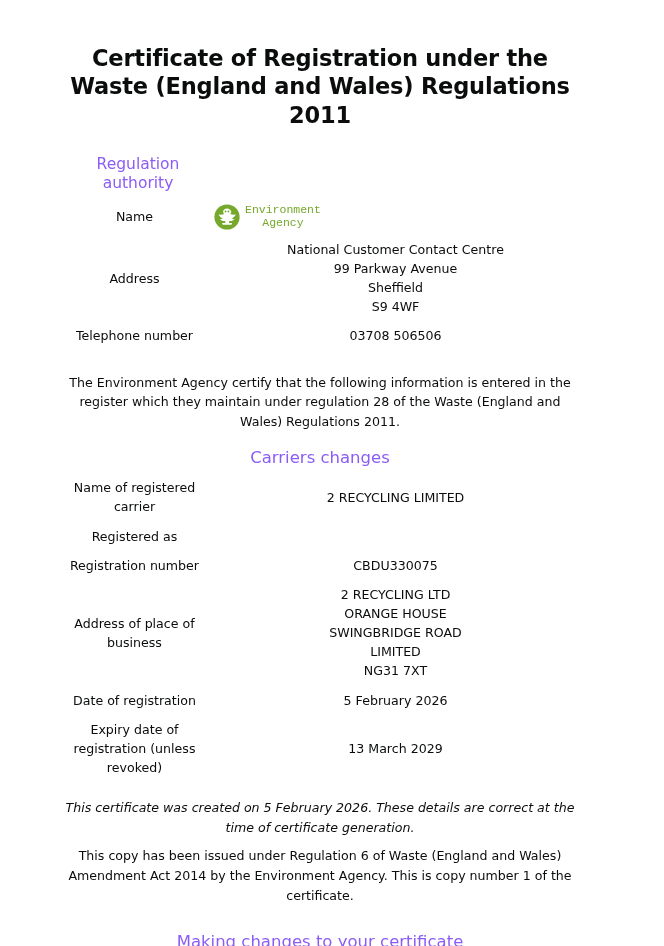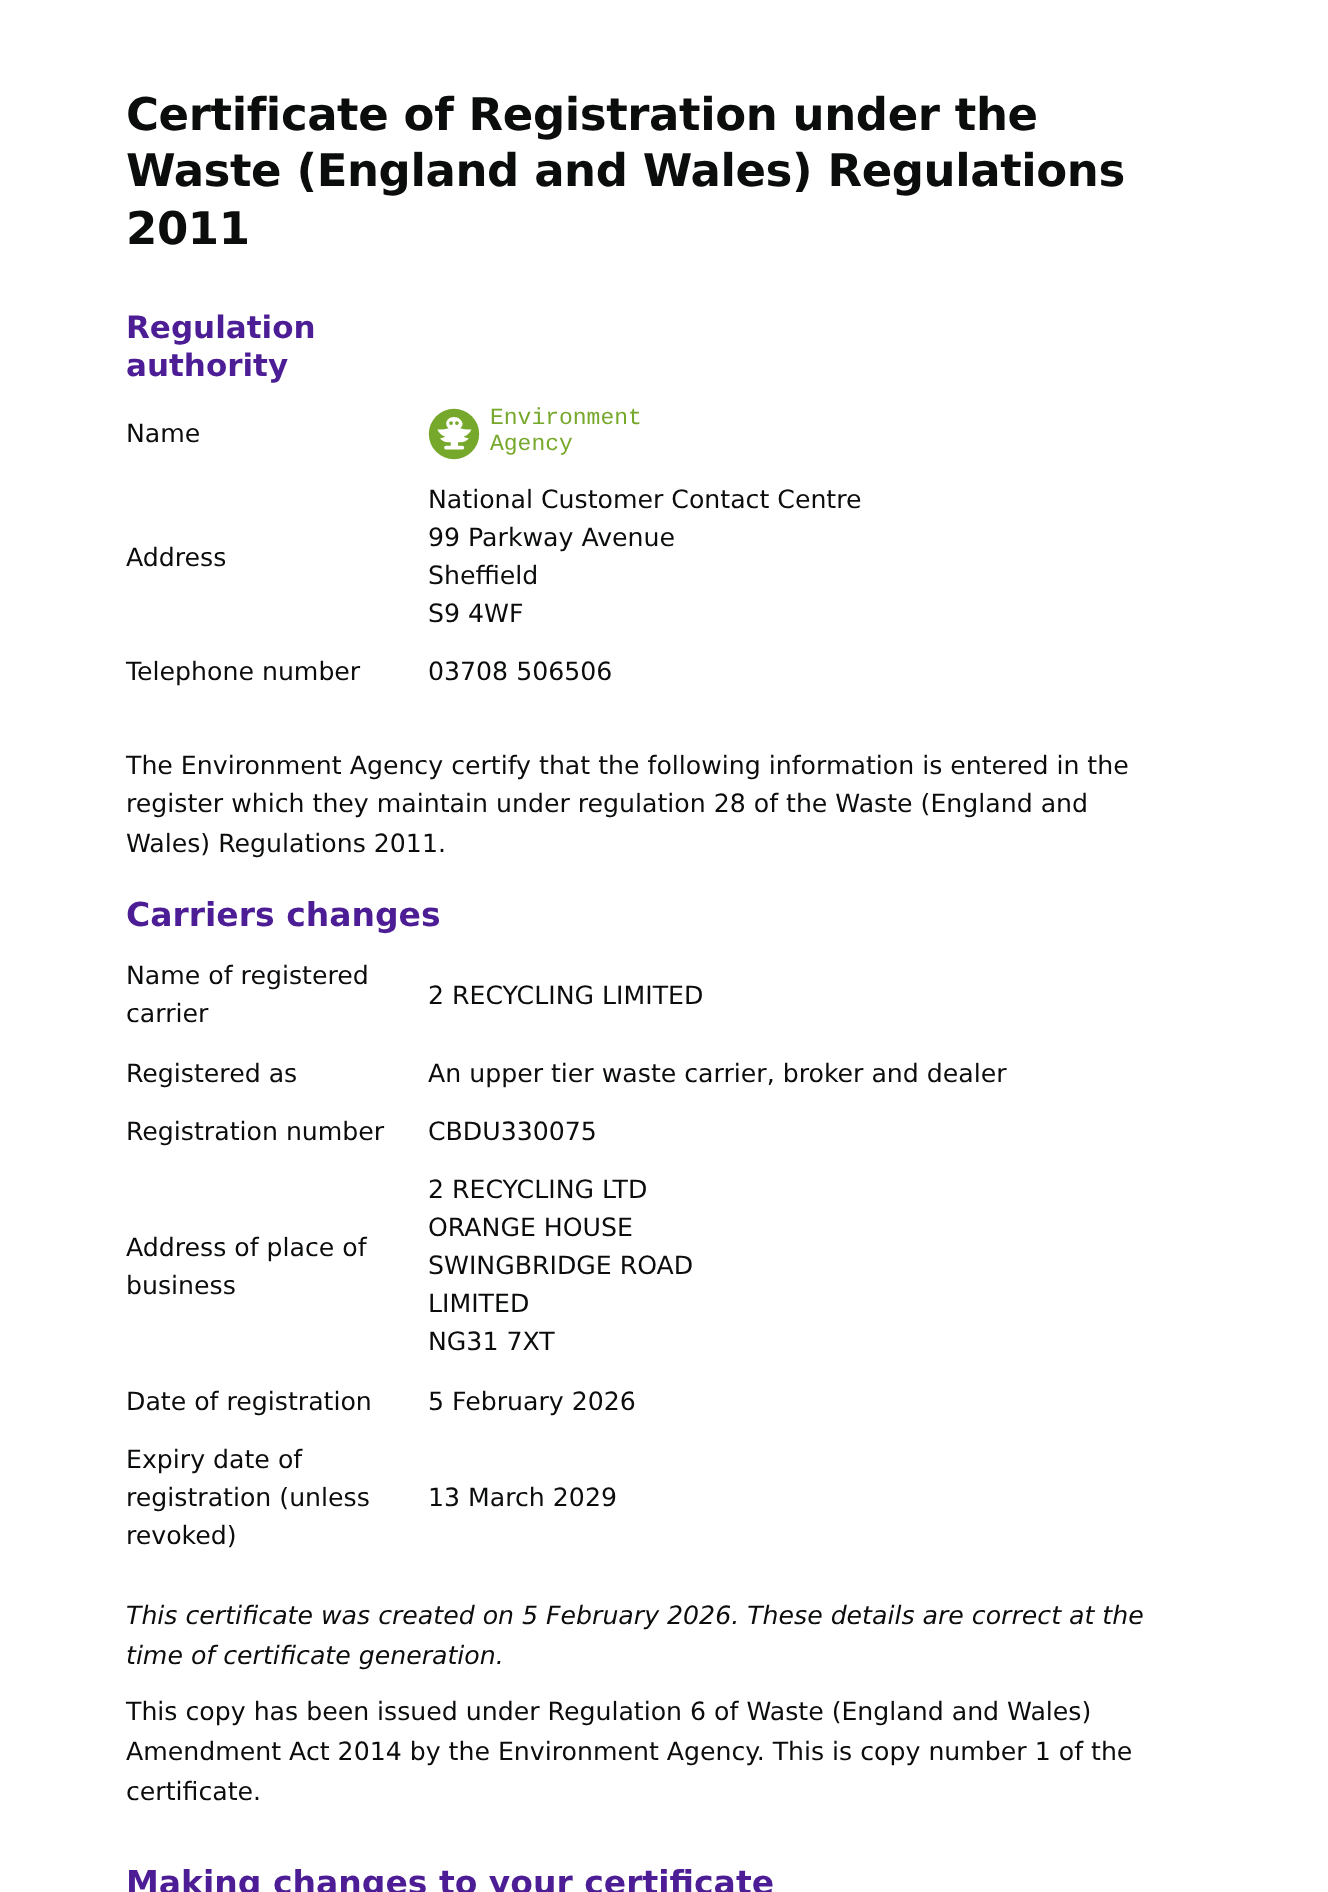--- a/index.html
+++ b/index.html
@@ -15,38 +15,39 @@
     color: #0b0c0c;
     -webkit-font-smoothing: antialiased;
   }
   .page {
     width: 632px;
     height: 946px;
     box-sizing: border-box;
     padding: 44px 55px 0 63px;
     background: #ffffff;
     position: relative;
+    text-align: center;
   }
 
   
   .doc-title {
     font-size: 22.5px;
     font-weight: bold;
     line-height: 1.26;
     letter-spacing: -0.2px;
     margin: 0 0 26px 0;
     color: #0b0c0c;
   }
 
   
   .section-heading {
     font-size: 15.5px;
-    font-weight: bold;
+    font-weight: normal;
     line-height: 1.22;
-    color: #4c1d95;
+    color: #8b5cf6;
     margin: 0 0 6px 0;
     max-width: 150px;
   }
   .section-heading.wide {
     font-size: 16.5px;
     max-width: none;
     margin-bottom: 5px;
   }
 
   
@@ -172,21 +173,20 @@
 
   <div class="rows">
 
     <div class="row">
       <div class="row-label">Name of registered carrier</div>
       <div class="row-value">2 RECYCLING LIMITED</div>
     </div>
 
     <div class="row">
       <div class="row-label">Registered as</div>
-      <div class="row-value">An upper tier waste carrier, broker and dealer</div>
     </div>
 
     <div class="row">
       <div class="row-label">Registration number</div>
       <div class="row-value">CBDU330075</div>
     </div>
 
     <div class="row">
       <div class="row-label">Address of place of business</div>
       <div class="row-value">

